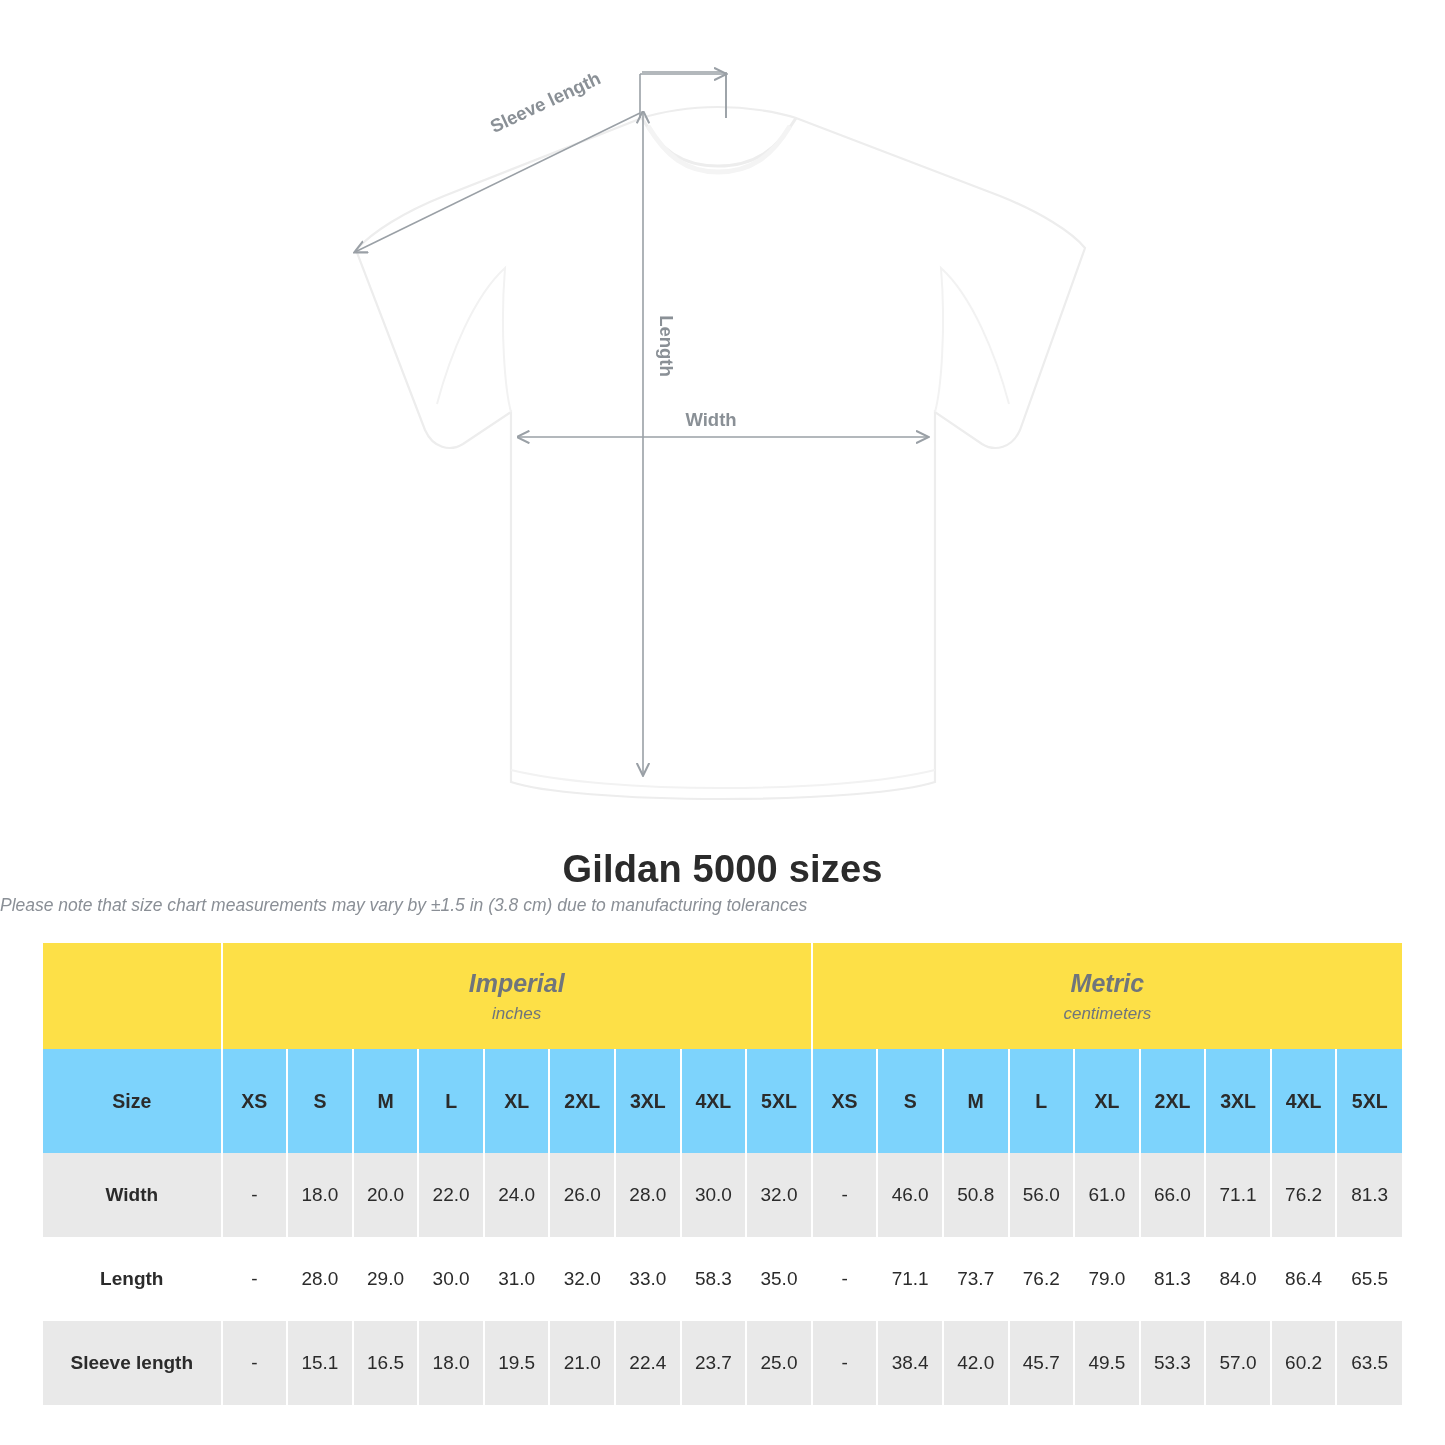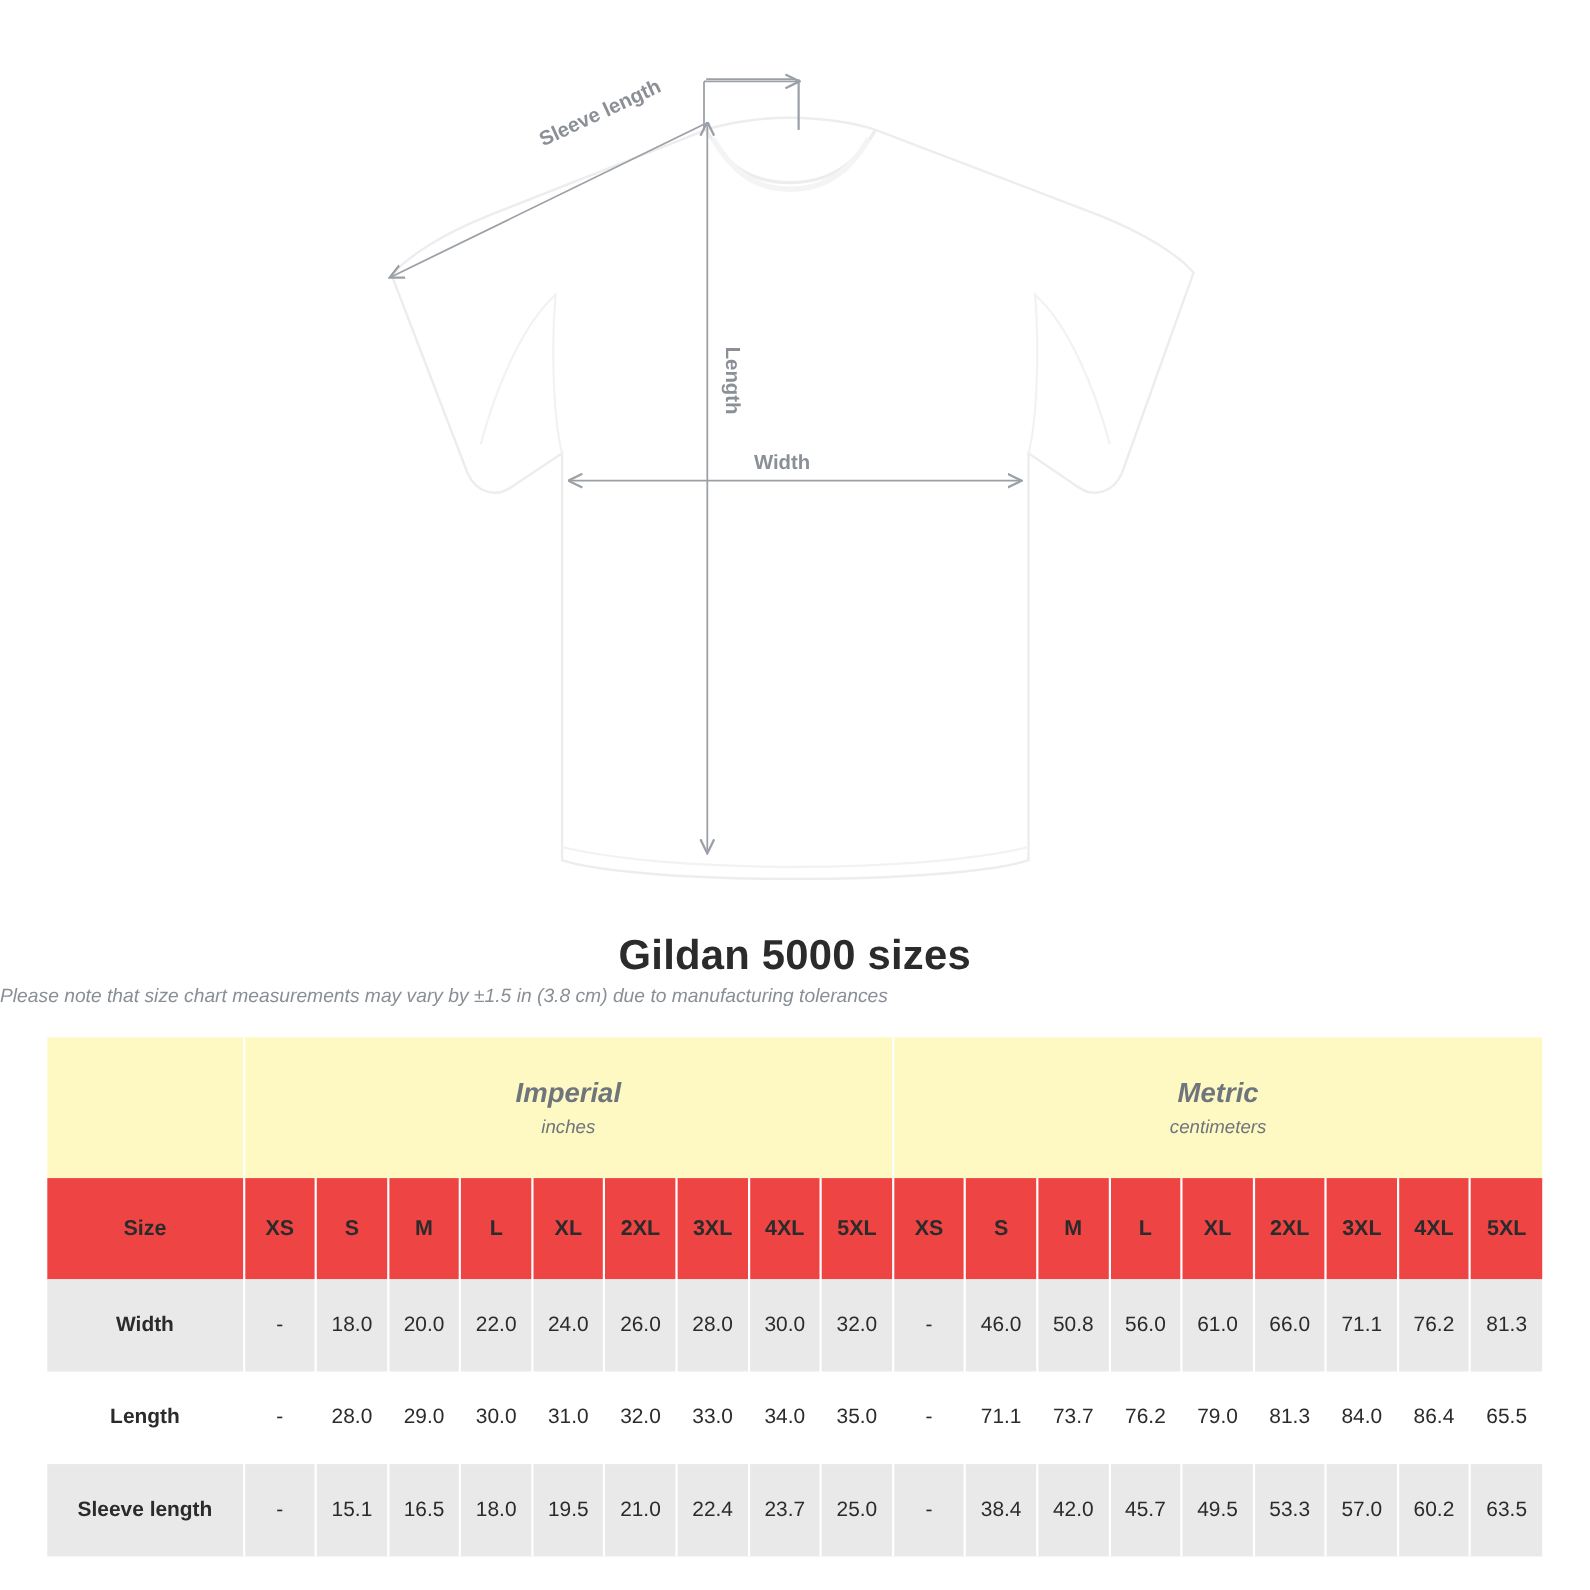--- a/index.html
+++ b/index.html
@@ -71,40 +71,40 @@
     padding: 0;
     text-align: center;
     vertical-align: middle;
     font-size: 19px;
     color: #2b2b2b;
     border-right: 2px solid #ffffff;
   }
   table.size-table td:last-child { border-right: none; }
 
   tr.unit-row td {
-    height: 128px;
-    background: #fef9c3;
+    height: 106px;
+    background: #fde047;
   }
   .unit-name {
     font-size: 25px;
     font-style: italic;
     font-weight: bold;
     color: #6f757c;
     line-height: 1.25;
   }
   .unit-sub {
     font-size: 17px;
     font-style: italic;
     color: #6f757c;
     margin-top: 4px;
   }
 
   tr.head-row td {
-    height: 92px;
-    background: #ef4444;
+    height: 104px;
+    background: #7dd3fc;
     font-weight: bold;
     font-size: 19.5px;
   }
   tr.head-row td.rowlabel { font-size: 19.5px; }
 
   tr.data-row td {
     height: 84px;
   }
   tr.row-shade td { background: #e9e9e9; }
   tr.row-plain td { background: #ffffff; }
@@ -265,21 +265,21 @@
 
       <tr class="data-row row-plain">
         <td class="rowlabel">Length</td>
         <td>-</td>
         <td>28.0</td>
         <td>29.0</td>
         <td>30.0</td>
         <td>31.0</td>
         <td>32.0</td>
         <td>33.0</td>
-        <td>34.0</td>
+        <td>58.3</td>
         <td>35.0</td>
         <td>-</td>
         <td>71.1</td>
         <td>73.7</td>
         <td>76.2</td>
         <td>79.0</td>
         <td>81.3</td>
         <td>84.0</td>
         <td>86.4</td>
         <td>65.5</td>

